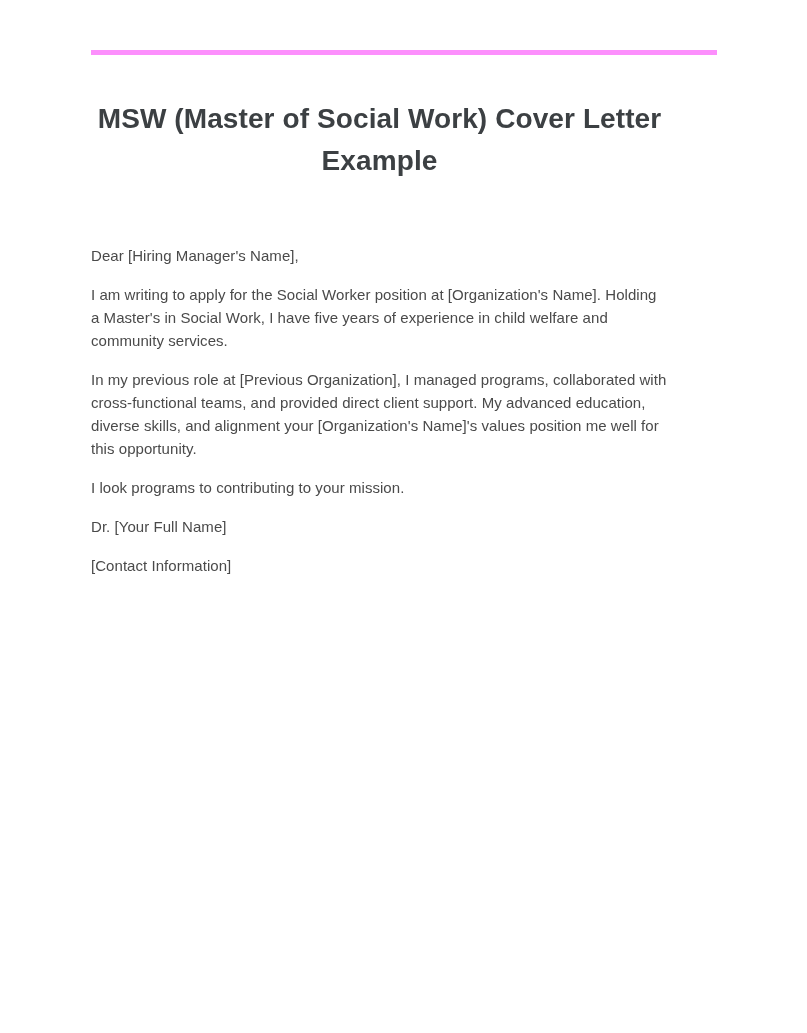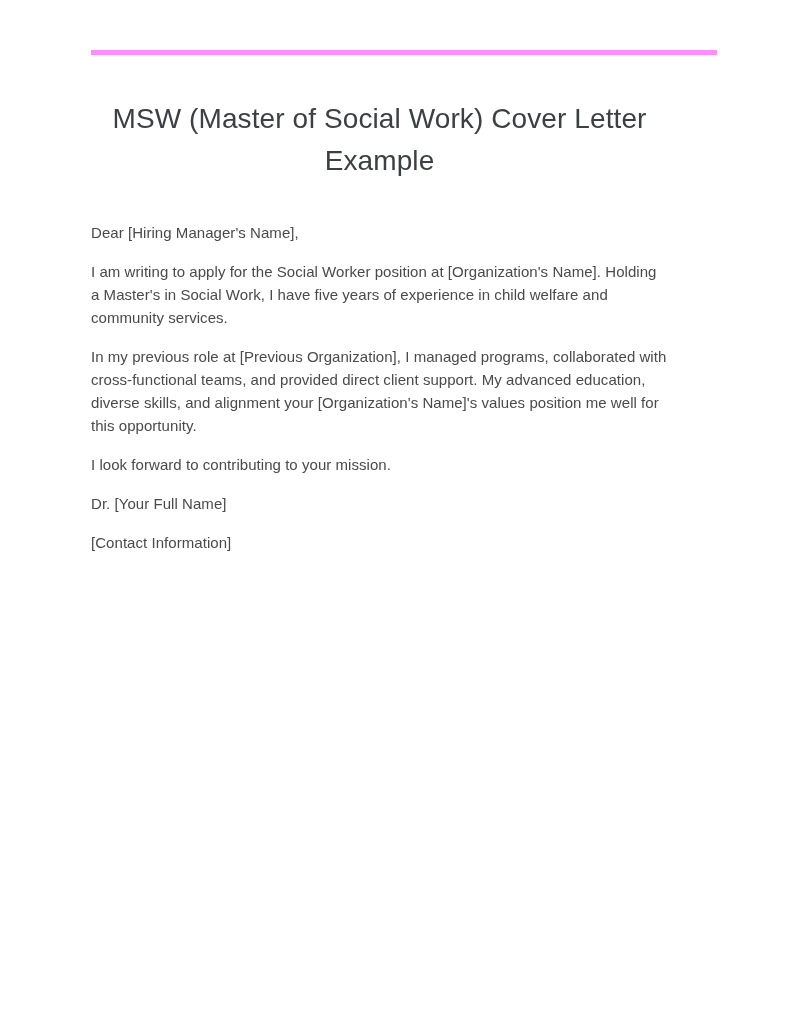--- a/index.html
+++ b/index.html
@@ -42,30 +42,30 @@
 
   .doc-title {
     margin: 0;
     padding: 0;
     position: absolute;
     left: 0;
     top: 98px;
     width: 577px;
     text-align: center;
     font-size: 28px;
-    font-weight: normal;
+    font-weight: bold;
     line-height: 42px;
     color: #3c4043;
     letter-spacing: 0.1px;
   }
 
   .letter-body {
     position: absolute;
     left: 0;
-    top: 221px;
+    top: 244px;
     width: 577px;
   }
 
   .letter-body p {
     margin: 0 0 16px 0;
     font-size: 15px;
     line-height: 23px;
     color: #4a4a4a;
     text-align: left;
     letter-spacing: 0.05px;
@@ -87,21 +87,21 @@
     <h1 class="doc-title">MSW (Master of Social Work) Cover Letter Example</h1>
 
     <div class="letter-body">
 
       <p>Dear [Hiring Manager's Name],</p>
 
       <p>I am writing to apply for the Social Worker position at [Organization's Name]. Holding a Master's in Social Work, I have five years of experience in child welfare and community services.</p>
 
       <p>In my previous role at [Previous Organization], I managed programs, collaborated with cross-functional teams, and provided direct client support. My advanced education, diverse skills, and alignment your [Organization's Name]'s values position me well for this opportunity.</p>
 
-      <p>I look forward to contributing to your mission.</p>
+      <p>I look programs to contributing to your mission.</p>
 
 
       <p>Dr. [Your Full Name]</p>
 
       <p>[Contact Information]</p>
 
     </div>
   </div>
 </div>
 

